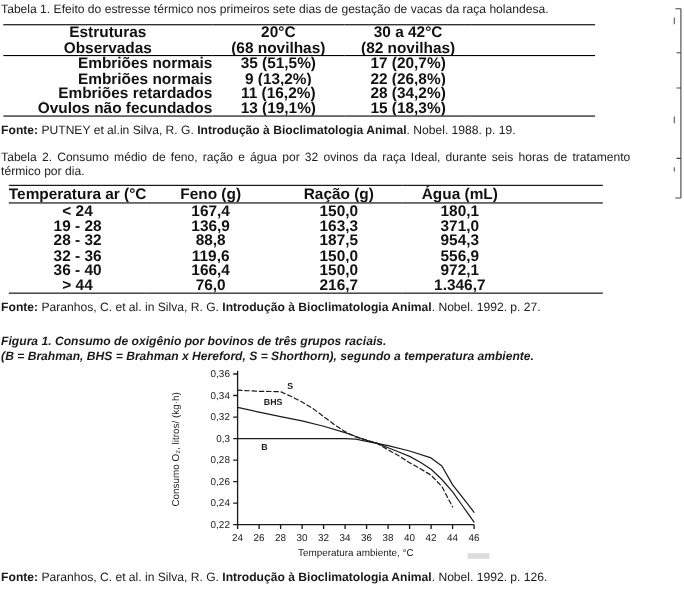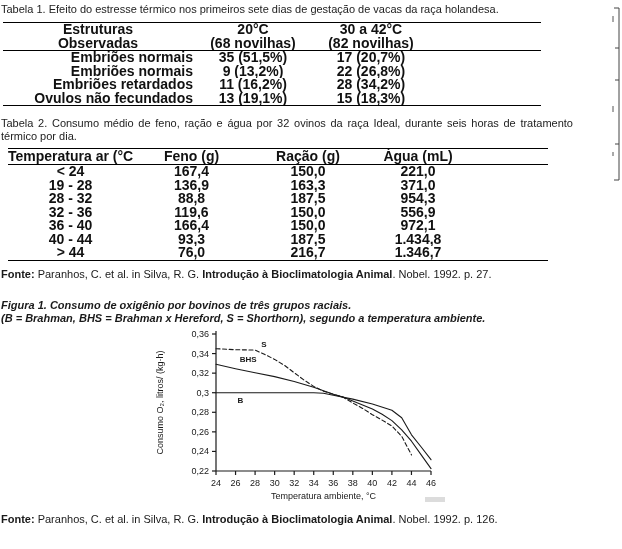--- a/index.html
+++ b/index.html
@@ -98,20 +98,23 @@
         </tr>
         <tr>
           <td>Óvulos não fecundados</td>
           <td>13 (19,1%)</td>
           <td>15 (18,3%)</td>
           <td></td>
         </tr>
       </tbody>
   </table>
 
+  <p class="fonte f1">
+    <span class="b">Fonte:</span><span> PUTNEY et al.in Silva, R. G. </span><span class="b">Introdução à Bioclimatologia Animal</span><span>. Nobel. 1988. p. 19.</span>
+  </p>
 
   <p class="caption caption-just cap2">Tabela 2. Consumo médio de feno, ração e água por 32 ovinos da raça Ideal, durante seis horas de tratamento térmico por dia.</p>
 
   <table class="dtable t2">
     <colgroup>
         <col style="width:125px">
         <col style="width:117px">
         <col style="width:116px">
         <col style="width:104px">
         <col style="width:78px">
@@ -123,21 +126,21 @@
         <th>Ração (g)</th>
         <th>Água (mL)</th>
         <th></th>
       </tr>
     </thead>
     <tbody>
         <tr>
           <td>&lt; 24</td>
           <td>167,4</td>
           <td>150,0</td>
-          <td>221,0</td>
+          <td>180,1</td>
           <td></td>
         </tr>
         <tr>
           <td>19 - 28</td>
           <td>136,9</td>
           <td>163,3</td>
           <td>371,0</td>
           <td></td>
         </tr>
         <tr>
@@ -152,27 +155,20 @@
           <td>119,6</td>
           <td>150,0</td>
           <td>556,9</td>
           <td></td>
         </tr>
         <tr>
           <td>36 - 40</td>
           <td>166,4</td>
           <td>150,0</td>
           <td>972,1</td>
-          <td></td>
-        </tr>
-        <tr>
-          <td>40 - 44</td>
-          <td>93,3</td>
-          <td>187,5</td>
-          <td>1.434,8</td>
           <td></td>
         </tr>
         <tr>
           <td>&gt; 44</td>
           <td>76,0</td>
           <td>216,7</td>
           <td>1.346,7</td>
           <td></td>
         </tr>
       </tbody>

